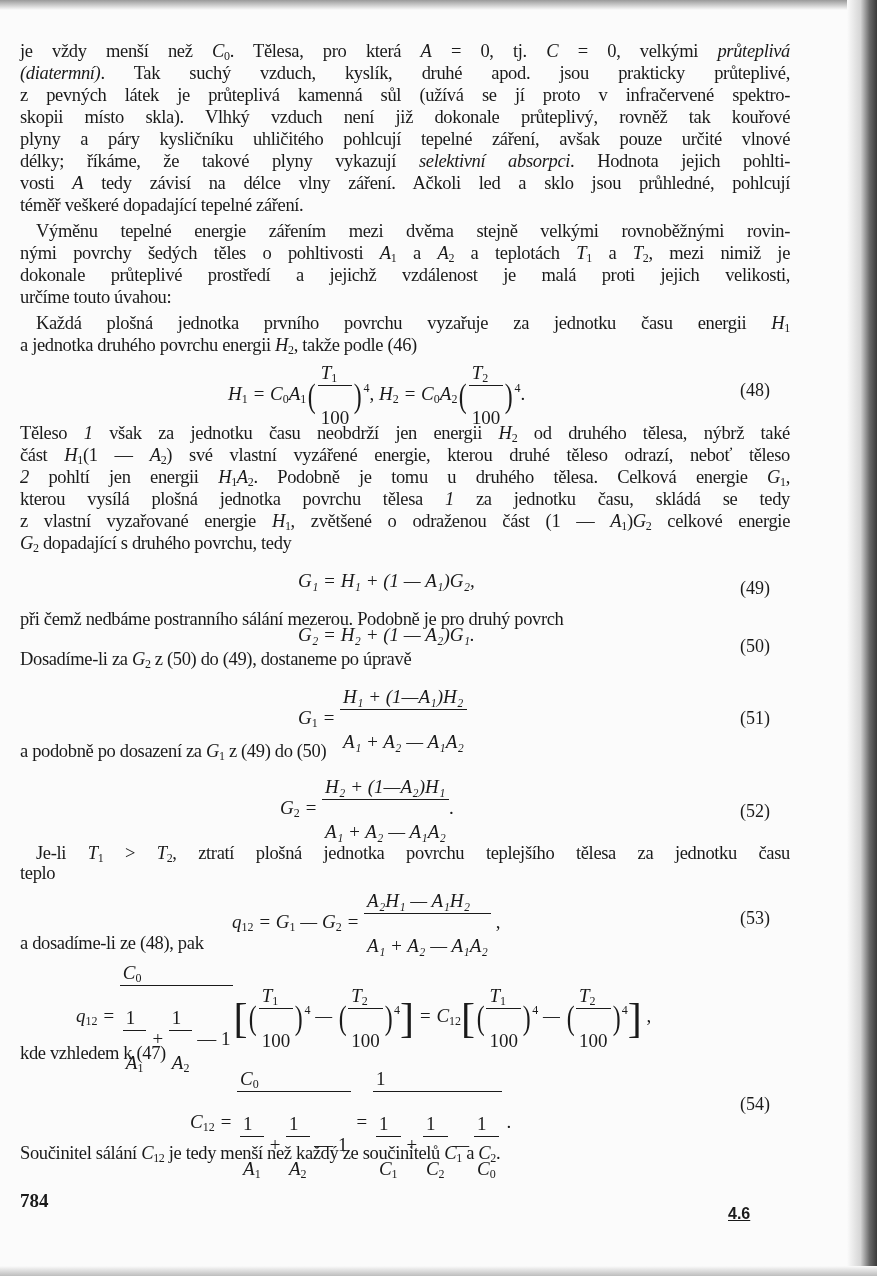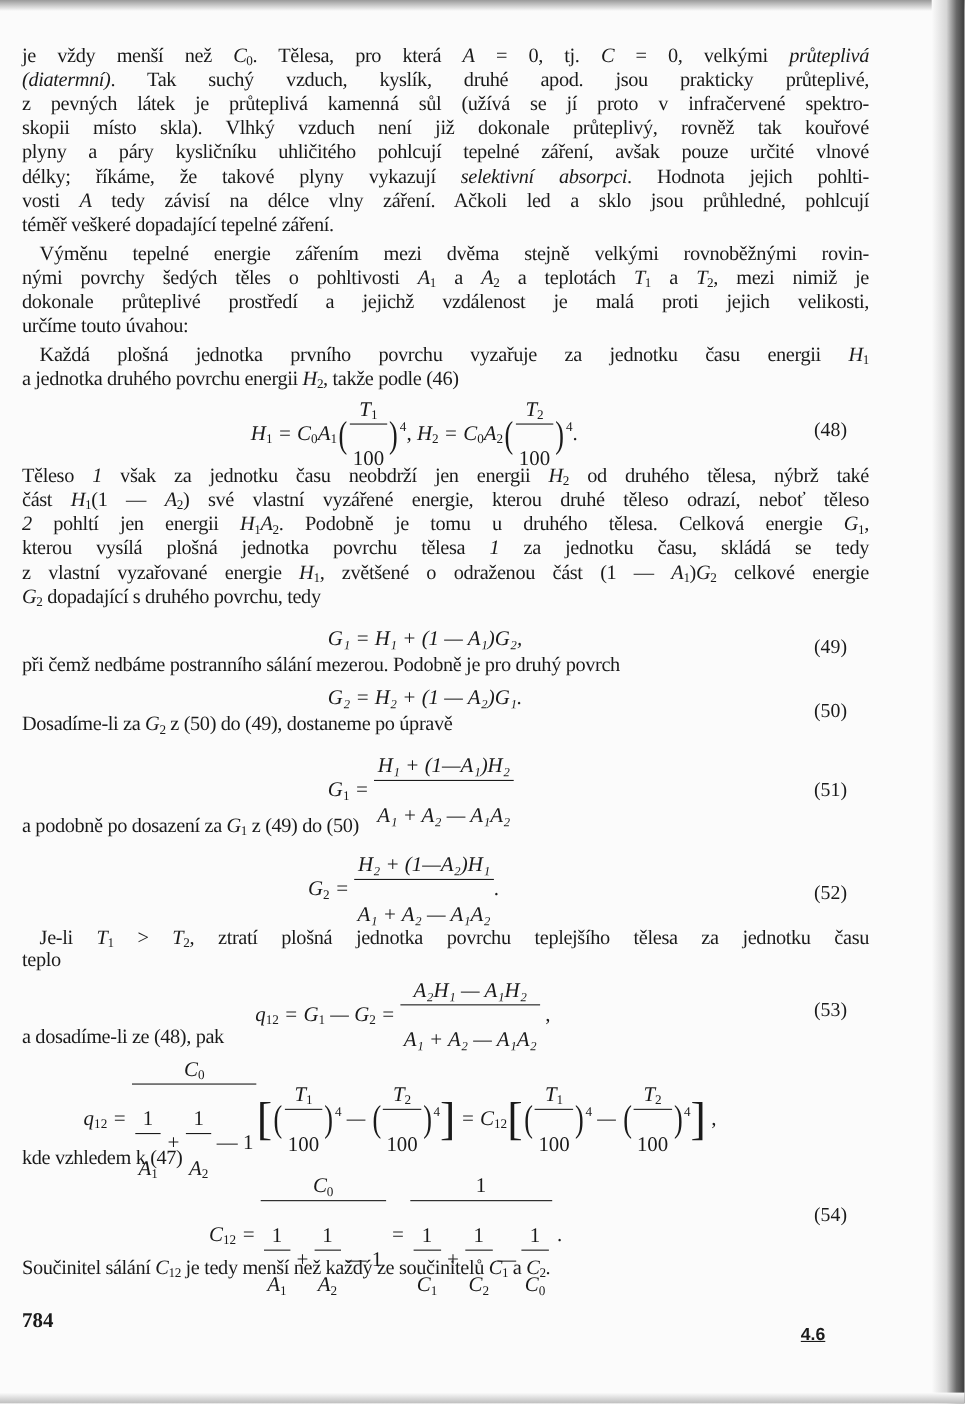--- a/index.html
+++ b/index.html
@@ -19,21 +19,21 @@
     line-height:22px; white-space:nowrap; letter-spacing:-0.35px;
     font-family:"Liberation Serif","DejaVu Serif",serif; }
   .line.j { text-align:justify; text-align-last:justify; }
   .ind { left:36px; width:754px; }
   sub { font-size:12px; vertical-align:-3px; line-height:0; }
   sup { font-size:12px; vertical-align:8px; line-height:0; }
   .eq { position:absolute; font-family:"Liberation Serif","DejaVu Serif",serif;
     font-size:19px; white-space:nowrap; font-style:italic; }
   .eqnum { position:absolute; left:740px; font-size:18px;
     font-family:Liberation Serif, serif; }
-  .frac { display:inline-block; vertical-align:middle; text-align:center; font-style:italic; }
+  .frac { display:inline-block; vertical-align:middle; font-style:italic; }
   .frac .num { display:block; padding:0 3px 1px; border-bottom:1.3px solid #1a1a1a; }
   .frac .den { display:block; padding:1px 3px 0;margin-top:20px; }
   .paren { font-size:34px; font-style:normal; vertical-align:middle; line-height:0;
     display:inline-block; transform:scaleX(0.7); }
   .brk { font-size:42px; font-style:normal; vertical-align:middle; line-height:0; }
   .up { font-style:normal; }
   .footer-left { position:absolute; left:20px; top:1190px; font-size:19px;
     font-weight:bold; font-family:"Liberation Serif",serif; }
   .footer-right { position:absolute; left:728px; top:1205px; font-size:16px;
     font-weight:bold; font-family:"Liberation Sans",sans-serif;text-decoration:underline; }
@@ -78,21 +78,21 @@
   <div class="line j" style="top:422px"><span>Těleso </span><i>1</i><span> však za jednotku času neobdrží jen energii </span><i>H</i><sub>2</sub><span> od druhého tělesa, nýbrž také</span></div>
   <div class="line j" style="top:444px"><span>část </span><i>H</i><sub>1</sub><span>(1 — </span><i>A</i><sub>2</sub><span>) své vlastní vyzářené energie, kterou druhé těleso odrazí, neboť těleso</span></div>
   <div class="line j" style="top:466px"><i>2</i><span> pohltí jen energii </span><i>H</i><sub>1</sub><i>A</i><sub>2</sub><span>. Podobně je tomu u druhého tělesa. Celková energie </span><i>G</i><sub>1</sub>,</div>
   <div class="line j" style="top:488px"><span>kterou vysílá plošná jednotka povrchu tělesa </span><i>1</i><span> za jednotku času, skládá se tedy</span></div>
   <div class="line j" style="top:510px"><span>z vlastní vyzařované energie </span><i>H</i><sub>1</sub><span>, zvětšené o odraženou část (1 — </span><i>A</i><sub>1</sub>)<i>G</i><sub>2</sub><span> celkové energie</span></div>
   <div class="line" style="top:532px"><i>G</i><sub>2</sub><span> dopadající s druhého povrchu, tedy</span></div>
 </div>
 
 <div class="eq" style="left:298px; top:570px">G₁ = H₁ + (1 — A₁)G₂,</div>
 <div class="eqnum" style="top:578px">(49)</div>
-<div class="line" style="top:594px">při čemž nedbáme postranního sálání mezerou. Podobně je pro druhý povrch</div>
+<div class="line" style="top:608px">při čemž nedbáme postranního sálání mezerou. Podobně je pro druhý povrch</div>
 
 <div class="eq" style="left:298px; top:624px">G₂ = H₂ + (1 — A₂)G₁.</div>
 <div class="eqnum" style="top:636px">(50)</div>
 <div class="line" style="top:648px"><span>Dosadíme-li za </span><i>G</i><sub>2</sub><span> z (50) do (49), dostaneme po úpravě</span></div>
 
 <div class="eq" style="left:298px; top:686px">
   <span>G</span><sub class="up">1</sub> = <span class="frac"><span class="num">H₁ + (1—A₁)H₂</span><span class="den">A₁ + A₂ — A₁A₂</span></span>
 </div>
 <div class="eqnum" style="top:708px">(51)</div>
 <div class="line" style="top:740px"><span>a podobně po dosazení za </span><i>G</i><sub>1</sub><span> z (49) do (50)</span></div>

